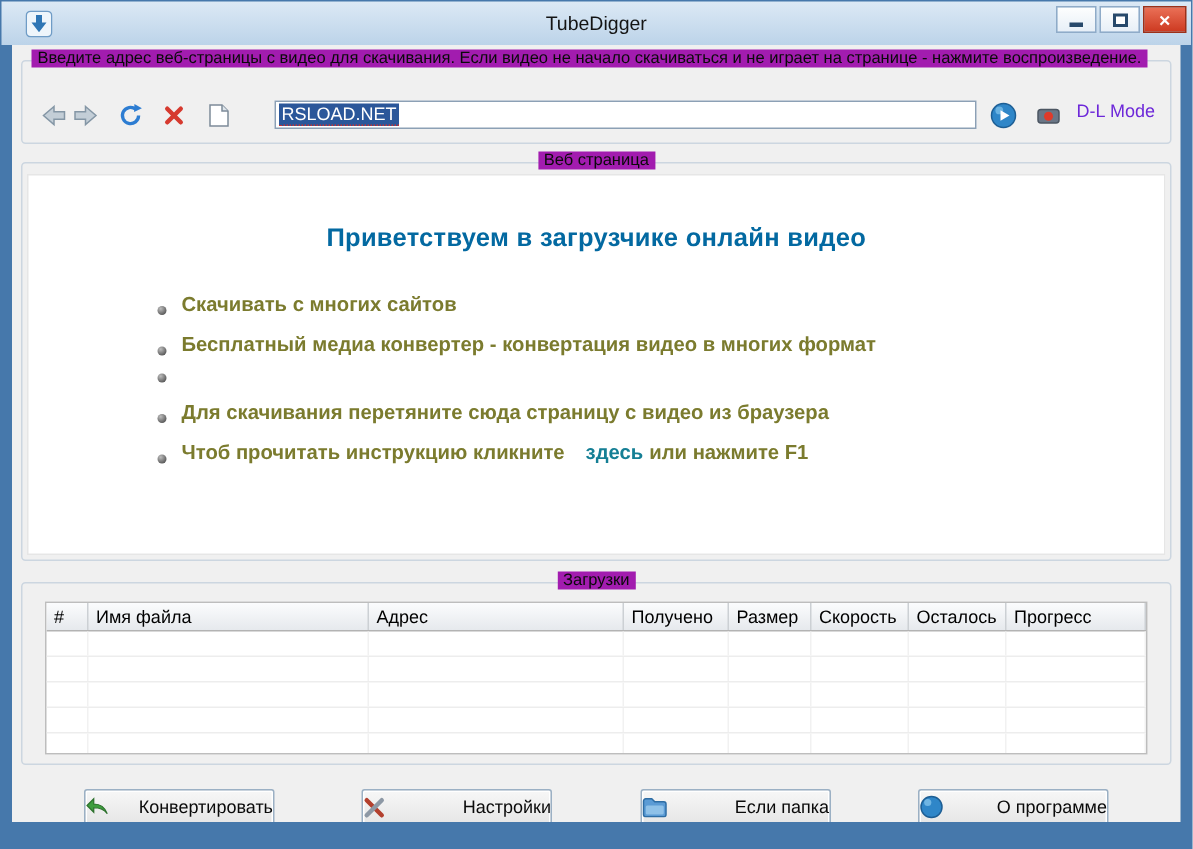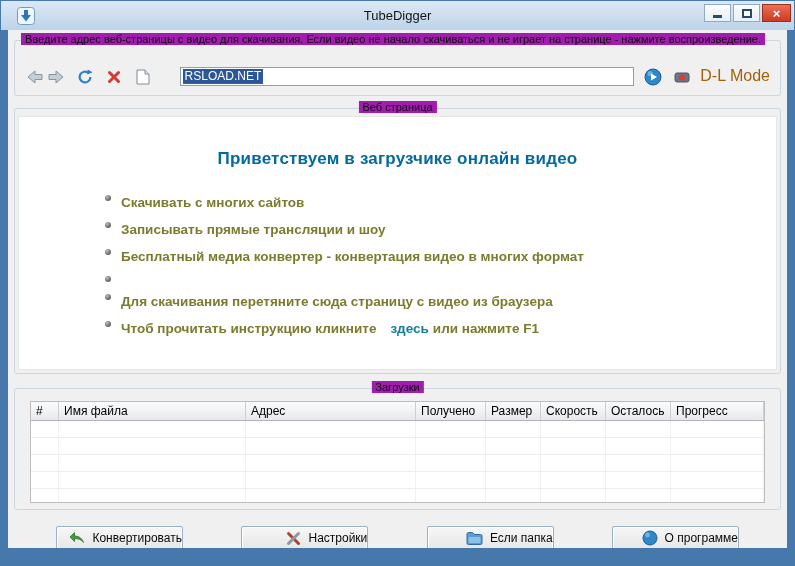--- a/index.html
+++ b/index.html
@@ -28,44 +28,44 @@
   .center-label{left:50%;transform:translateX(-50%)}
 
   
   .toolbar-group{margin:10px 6px 0;height:56px}
   .toolbar-row{display:flex;align-items:flex-start;margin:26px 10px 0;height:22px}
   .tbtn{width:22px;height:20px;display:flex;align-items:center;justify-content:center;cursor:pointer}
   .gap-l{margin-left:8px}
   .url-input{width:478px;height:19px;background:#fff;border:1px solid #8ca0b5;margin-left:26px;
     display:flex;align-items:center;padding-left:2px;font-size:12px;overflow:hidden;cursor:text}
   .url-sel{background:#2b579a;color:#fff;padding:0 2px;border-bottom:1px dotted #c33;white-space:nowrap}
-  .dl-mode{font-size:16px;color:#a16207;margin-left:8px;white-space:nowrap}
+  .dl-mode{font-size:12px;color:#6d28d9;margin-left:8px;white-space:nowrap}
 
   
   .web-group{margin:12px 6px 0;height:266px}
   .webview{position:absolute;top:7px;left:3px;right:3px;bottom:3px;background:#fff;border:1px solid #e6e6e6}
   .welcome-heading{margin-top:32px;text-align:center;font-size:17px;font-weight:bold;color:#0369a1;letter-spacing:.2px}
   .welcome-list{list-style:none;margin:26px 0 0 86px}
-  .welcome-list li{display:flex;align-items:flex-start;font-size:13.5px;font-weight:bold;color:#7b7b2e;margin-bottom:12px}
+  .welcome-list li{display:flex;align-items:flex-end;font-size:13.5px;font-weight:bold;color:#7b7b2e;margin-bottom:12px}
   .dot{width:6px;height:6px;border-radius:50%;background:radial-gradient(circle at 35% 30%,#bdbdbd,#3a3a3a);
     margin-right:10px;flex:none}
   .help-link{color:#157f95;cursor:pointer;margin-left:14px;margin-right:4px}
 
   
   .dl-group{margin:14px 6px 0;height:122px}
   .dl-table{position:absolute;top:12px;left:15px;right:15px;bottom:6px;background:#fff;border:1px solid #bdbdbd;overflow:hidden}
   .thead,.trow{display:grid;grid-template-columns:28px 187px 170px 70px 55px 65px 65px 1fr}
   .thead{height:19px;background:linear-gradient(#fbfcfd,#e6e9ed);border-bottom:1px solid #b3b3b3}
   .th{font-size:12px;color:#000;padding:2px 0 0 5px;border-right:1px solid #ccd0d4;overflow:hidden;white-space:nowrap;cursor:pointer}
   .trow{height:17px;border-bottom:1px solid #ededed}
   .td{border-right:1px solid #f1f1f1}
 
   
   .footer{margin:16px 48px 0;display:flex;justify-content:space-between}
-  .btn{display:flex;align-items:center;justify-content:flex-end;gap:7px;width:127px;height:24px;
+  .btn{display:flex;align-items:center;justify-content:space-between;gap:7px;width:127px;height:24px;
     background:linear-gradient(#f7f7f7,#e6e6e6);border:1px solid #9bb0c4;border-radius:2px;
     font-size:12px;color:#0a0a0a;cursor:pointer;box-shadow:0 0 0 1px #fff inset}
 </style>
 </head>
 <body>
 
 <div>
 
   <div class="titlebar">
     <span class="app-icon">
@@ -141,24 +141,20 @@
     </div>
 
     <div class="group web-group">
       <span class="group-label center-label">Веб страница</span>
       <div class="webview">
         <div class="welcome-heading">Приветствуем в загрузчике онлайн видео</div>
         <ul class="welcome-list">
           <li>
             <span class="dot"></span>
             <span>Скачивать с многих сайтов</span>
-          </li>
-          <li>
-            <span class="dot"></span>
-            <span>Записывать прямые трансляции и шоу</span>
           </li>
           <li>
             <span class="dot"></span>
             <span>Бесплатный медиа конвертер - конвертация видео в многих формат</span>
           </li>
           <li>
             <span class="dot"></span>
           </li>
           <li>
             <span class="dot"></span>

